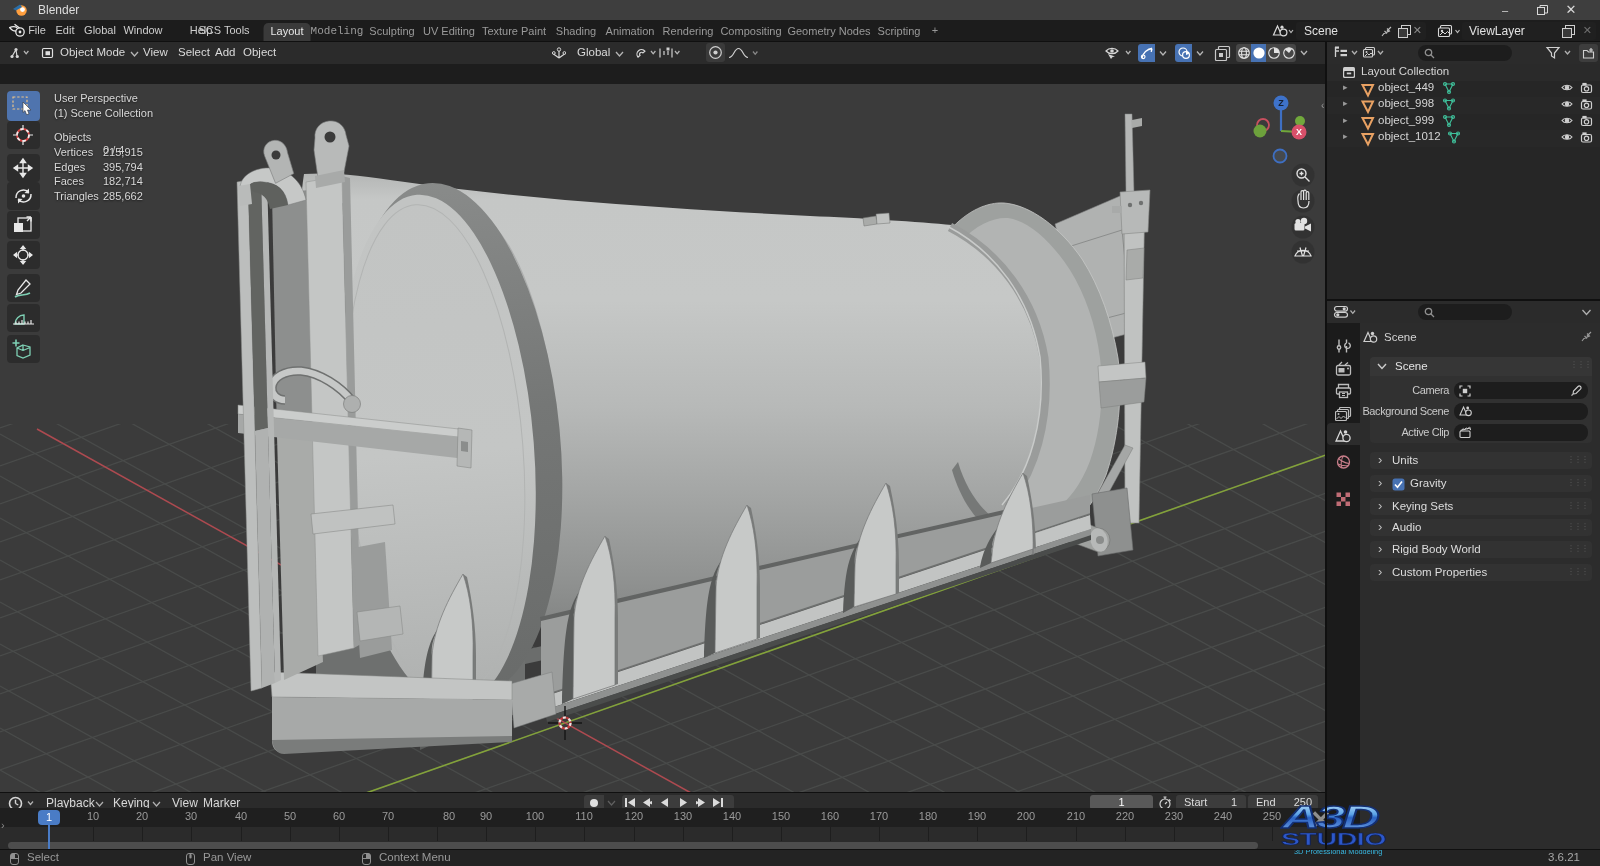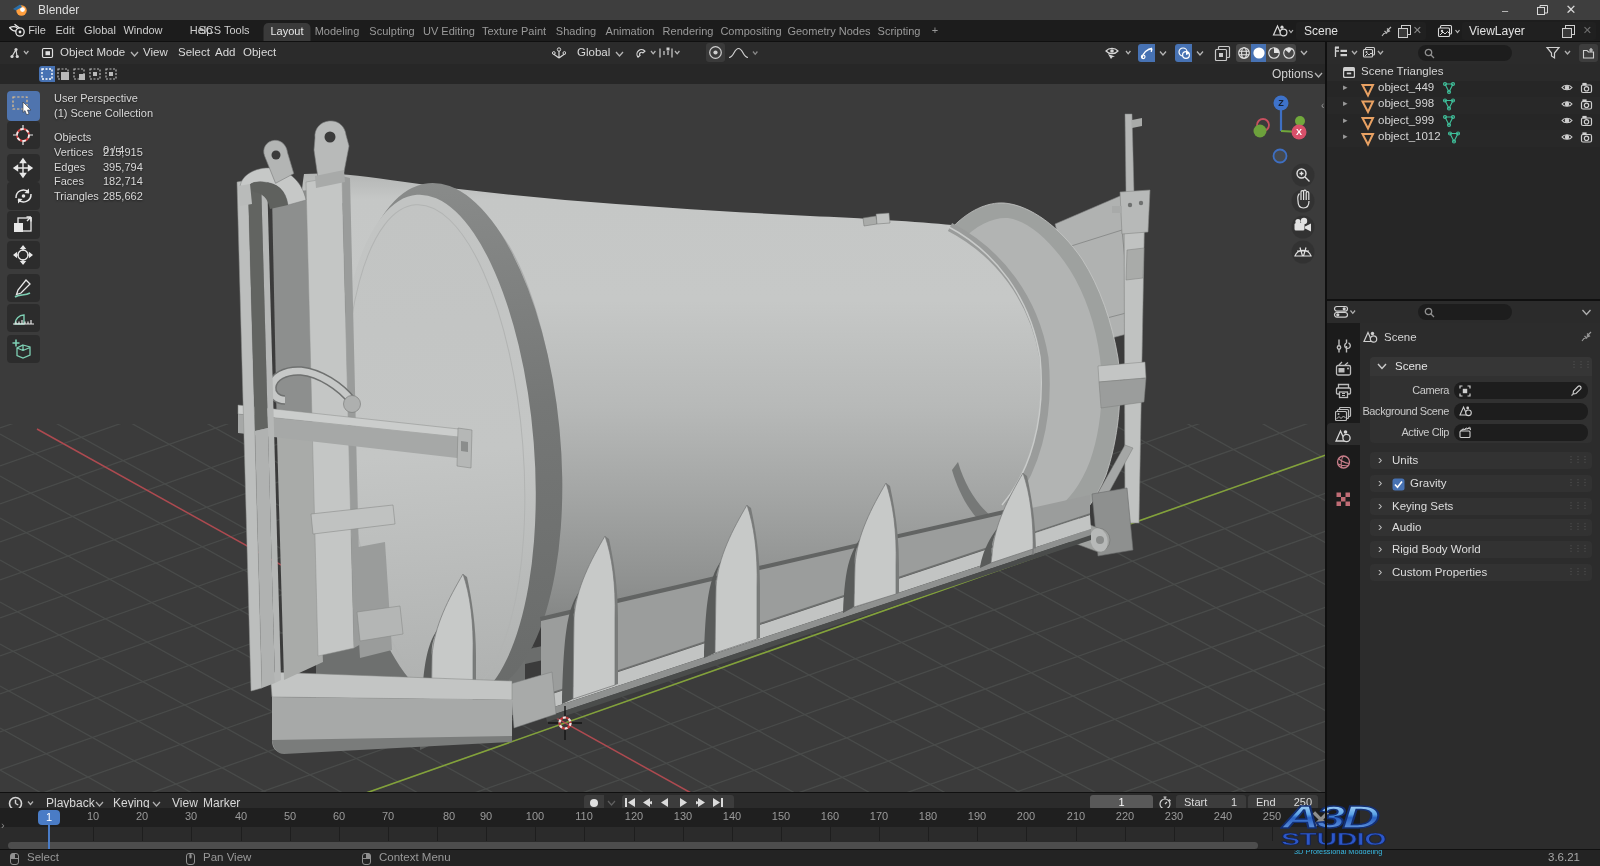--- a/index.html
+++ b/index.html
@@ -96,21 +96,21 @@
         <path d="M5.5,1.2 L10.5,5"></path>
       </g>
     </svg>
     <span class="menu" style="left:37px;">File</span>
     <span class="menu" style="left:65px;">Edit</span>
     <span class="menu" style="left:100px;">Global</span>
     <span class="menu" style="left:143px;">Window</span>
     <span class="menu" style="left:182px;padding-left:38px;">Help</span>
     <span class="menu" style="left:224px;">SCS Tools</span>
     <span class="tab active" style="left:287px;">Layout</span>
-    <span class="tab" style="left:337px;">Modeling</span>
+    <span class="tab" style="left:337px;font-family:Liberation Mono, monospace;">Modeling</span>
     <span class="tab" style="left:392px;">Sculpting</span>
     <span class="tab" style="left:449px;">UV Editing</span>
     <span class="tab" style="left:514px;">Texture Paint</span>
     <span class="tab" style="left:576px;">Shading</span>
     <span class="tab" style="left:630px;">Animation</span>
     <span class="tab" style="left:688px;">Rendering</span>
     <span class="tab" style="left:751px;">Compositing</span>
     <span class="tab" style="left:829px;">Geometry Nodes</span>
     <span class="tab" style="left:899px;">Scripting</span>
     <span class="menu" style="left:935px;color:#989898;">+</span>
@@ -241,44 +241,20 @@
         <ellipse cx="7" cy="7" rx="2.4" ry="5.3"></ellipse>
         <path d="M1.8,5.2 H12.2 M1.8,8.8 H12.2"></path>
       </g>
       <circle cx="22" cy="7" r="5.6" fill="#fff"></circle>
       <circle cx="37" cy="7" r="5.3" fill="none" stroke="#e2e2e2" stroke-width="1.1"></circle>
       <path d="M37,7 L37,1.7 A5.3,5.3 0 0 1 42.3,7 Z" fill="#e2e2e2"></path>
       <circle cx="52" cy="7" r="5.3" fill="none" stroke="#e2e2e2" stroke-width="1.1"></circle>
       <path d="M48,3.5 A5.3,5.3 0 0 1 55,3 L52,7 Z" fill="#e2e2e2"></path>
       <path d="M64,5 l3,3.5 3,-3.5" fill="none" stroke="#b5b5b5" stroke-width="1.3"></path>
     </svg>
-  </div>
-  <div id="toolsettings">
-    <div class="abs" style="left:39px;top:2px;width:80px;height:16px;background:#282828;border-radius:3px;"></div>
-    <div class="abs" style="left:39px;top:2px;width:16px;height:16px;background:#4772b3;border-radius:3px 0 0 3px;"></div>
-    <svg class="abs" style="left:41px;top:4px" width="76" height="12" viewBox="0 0 76 12">
-      <rect x="1" y="1" width="10" height="10" fill="none" stroke="#fff" stroke-width="1.4" stroke-dasharray="2 1.5"></rect>
-      <g fill="none" stroke="#b9b9b9" stroke-width="1.2" stroke-dasharray="2 1.5">
-        <rect x="17" y="1" width="10" height="10"></rect>
-        <rect x="33" y="1" width="10" height="10"></rect>
-        <rect x="49" y="1" width="10" height="10"></rect>
-        <rect x="65" y="1" width="10" height="10"></rect>
-      </g>
-      <g fill="#b9b9b9">
-        <rect x="20" y="4" width="8" height="8"></rect>
-        <rect x="38" y="6" width="6" height="6"></rect>
-        <rect x="52" y="4" width="4" height="4"></rect>
-        <rect x="68" y="4" width="4" height="4"></rect>
-      </g>
-      <rect x="20" y="4" width="8" height="8" fill="#b9b9b9"></rect>
-    </svg>
-    <span class="abs" style="left:1272px;top:3px;color:#d0d0d0;">Options</span>
-    <svg class="abs" style="left:1314px;top:8px" width="10" height="7" viewBox="0 0 10 7">
-        <path d="M1,1 l3.5,4 3.5,-4" fill="none" stroke="#b5b5b5" stroke-width="1.3"></path>
-      </svg>
   </div>
   <div id="viewport">
   <svg id="scene" width="1326" height="709" viewBox="0 84 1326 709">
     <defs>
       <linearGradient id="bodyGrad" x1="0" y1="167" x2="0" y2="700" gradientUnits="userSpaceOnUse">
         <stop offset="0" stop-color="#b0b2b1"></stop>
         <stop offset="0.06" stop-color="#c5c7c6"></stop>
         <stop offset="0.25" stop-color="#c6c8c7"></stop>
         <stop offset="0.45" stop-color="#b7b9b8"></stop>
         <stop offset="0.62" stop-color="#a3a5a4"></stop>
@@ -628,21 +604,21 @@
   <div id="outliner">
     <div class="abs" style="left:0;top:0px;width:273px;height:17px;background:#2a2a2a;"></div>
     <div class="abs" style="left:0;top:33px;width:273px;height:17px;background:#282828;"></div>
     <div class="abs" style="left:0;top:66px;width:273px;height:17px;background:#282828;"></div>
 
     <svg class="abs" style="left:15px;top:2px" width="14" height="13" viewBox="0 0 14 13">
       <rect x="1" y="1" width="12" height="11" rx="1.5" fill="#cfcfcf"></rect>
       <rect x="2.2" y="5" width="9.6" height="5.8" rx="0.8" fill="#262626"></rect>
       <rect x="4.8" y="6.5" width="4.4" height="1.8" fill="#cfcfcf"></rect>
     </svg>
-    <span class="abs" style="left:34px;top:1px;">Scene Triangles</span>
+    <span class="abs" style="left:34px;top:1px;">Layout Collection</span>
     <div class="objrow" style="top:17px;">
         <span class="arr">▸</span>
         <span class="oname">object_449</span>
       </div>
     <div class="objrow" style="top:33px;">
         <span class="arr">▸</span>
         <span class="oname">object_998</span>
       </div>
     <div class="objrow" style="top:50px;">
         <span class="arr">▸</span>

